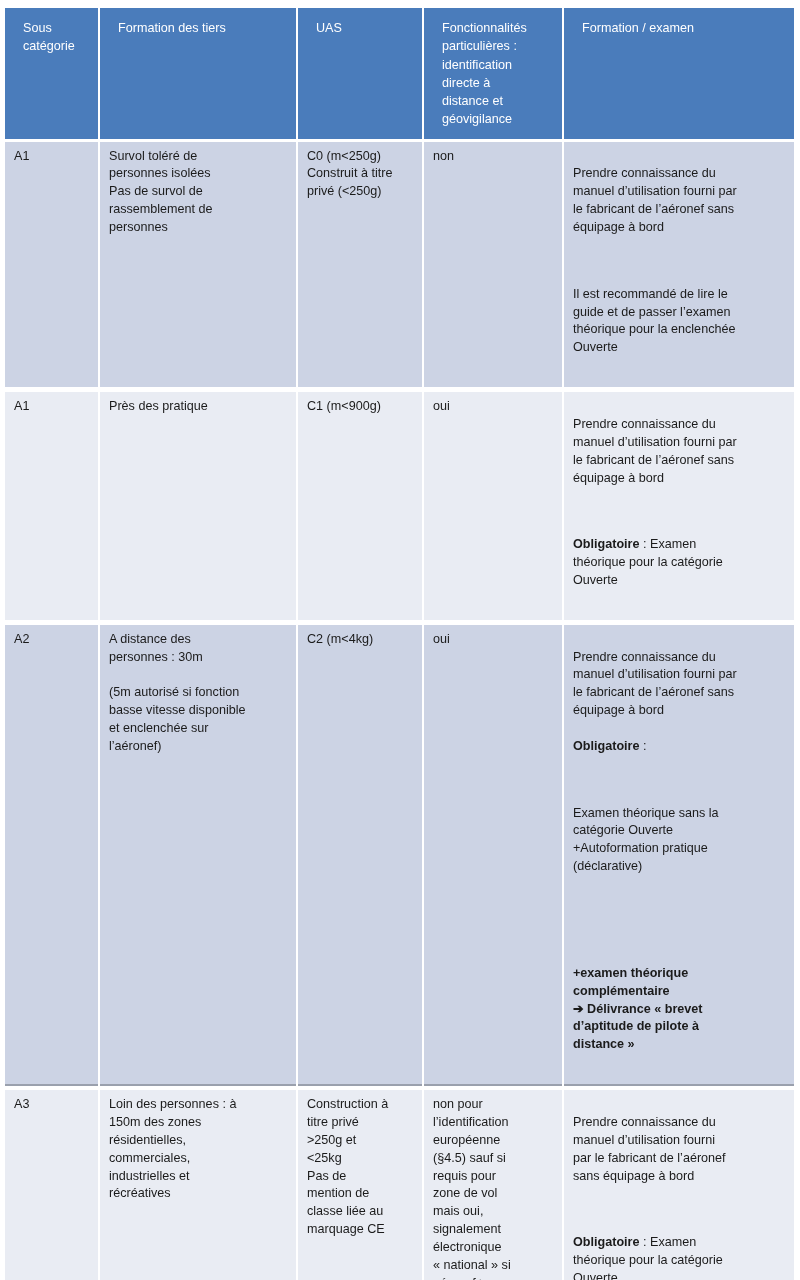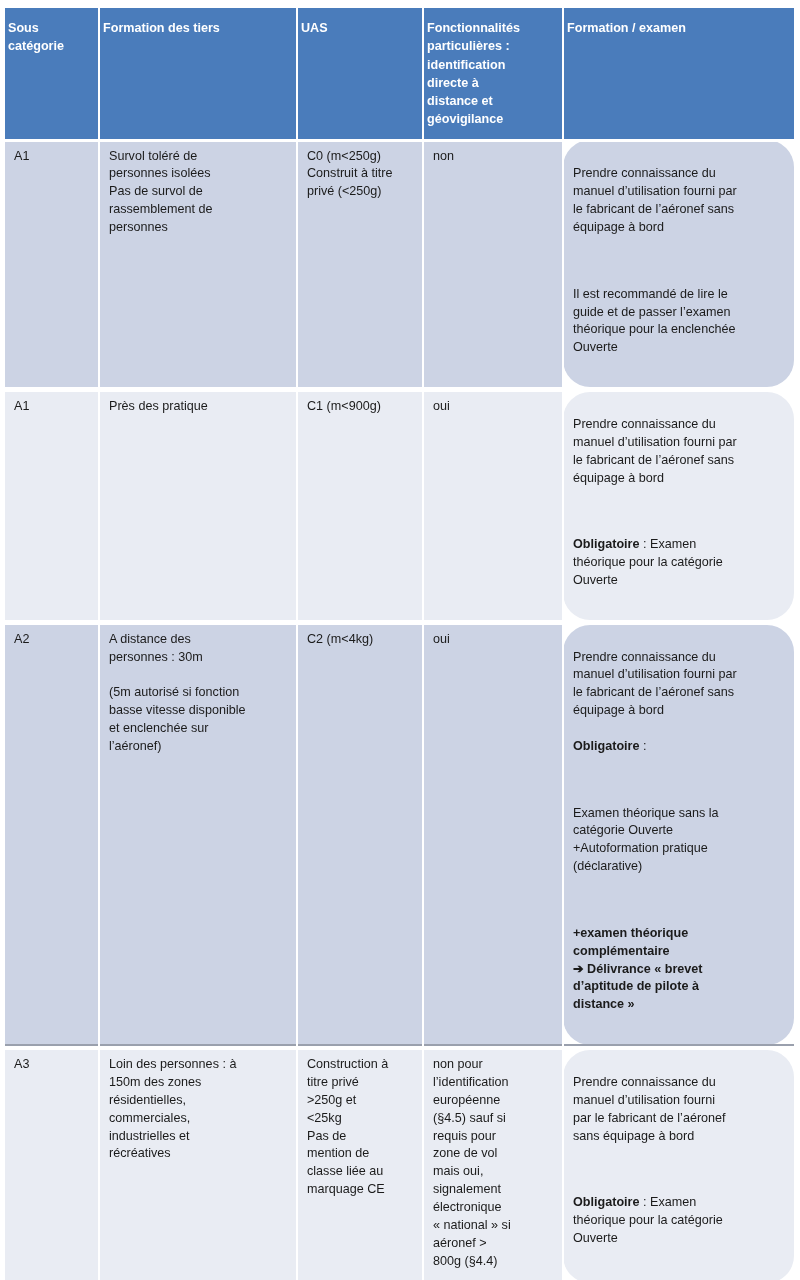--- a/index.html
+++ b/index.html
@@ -32,26 +32,26 @@
   table.reg col.c1 { width: 94px; }
   table.reg col.c2 { width: 198px; }
   table.reg col.c3 { width: 126px; }
   table.reg col.c4 { width: 140px; }
   table.reg col.c5 { width: 231px; }
 
   
   thead th {
     background: #4a7cbb;
     color: #ffffff;
-    font-weight: bold;
+    font-weight: normal;
     font-size: 12.6px;
     line-height: 1.45;
     text-align: left;
     vertical-align: top;
-    padding: 11px 9px 10px 3px;
+    padding: 11px 9px 10px 18px;
     border-right: 2px solid #ffffff;
     border-bottom: 3px solid #ffffff;
     white-space: pre-line;
   }
   thead th:last-child { border-right: none; }
 
   
   tbody td {
     vertical-align: top;
     padding: 6px 9px 12px 9px;
@@ -74,23 +74,23 @@
     padding: 0;
     height: 5px;
     background: #ffffff !important;
     border-right: none;
     border-top: 2px solid #9aa0ad;
   }
 
   .blk { display: block; }
   .gap { display: block; height: 13px; }
   .bold { font-weight: bold; }
-  .arrow { font-weight: bold; }
-
-  .c5txt { line-height: 1.42; border-radius: 27px; }
+  .arrow { font-weight: bold; margin-top: 40px; }
+
+  .c5txt { line-height: 1.42; }
 </style>
 </head>
 <body>
 
 <div id="sheet">
 
   <table class="reg">
     <colgroup>
       <col class="c1">
         <col class="c2">

